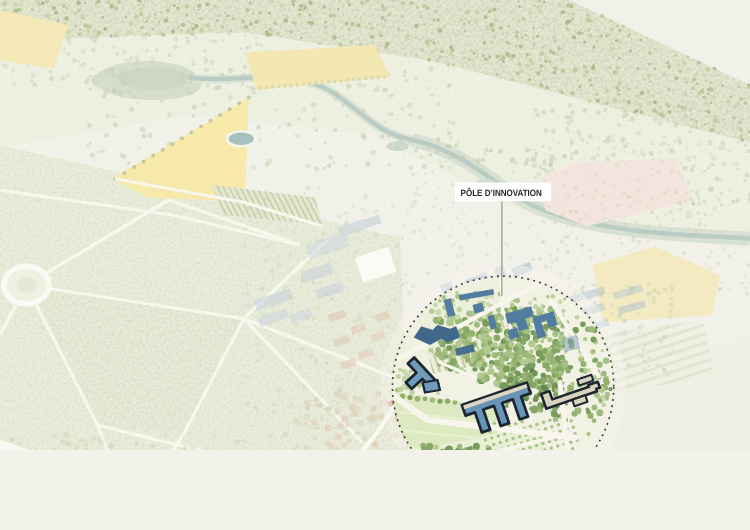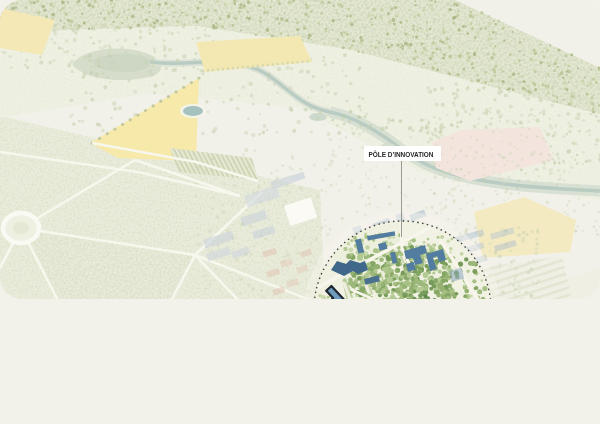--- a/index.html
+++ b/index.html
@@ -1,16 +1,16 @@
 <!DOCTYPE html>
 <html><head>
 <meta charset="utf-8">
 <style>
   html,body{margin:0;padding:0;background:#f2f1ea;}
-  .wrap{position:relative;width:600px;height:299px;overflow:hidden;font-family:"Liberation Sans",sans-serif;border-radius:22px;}
+  .wrap{position:relative;width:600px;height:360px;overflow:hidden;font-family:"Liberation Sans",sans-serif;}
 </style>
 </head>
 <body>
 <div class="wrap">
 <svg width="600" height="424" viewBox="0 0 600 424" xmlns="http://www.w3.org/2000/svg">
 <defs>
   <filter id="fPark" x="-2%" y="-2%" width="104%" height="104%">
     <feTurbulence type="fractalNoise" baseFrequency="0.5" numOctaves="2" seed="11"></feTurbulence>
     <feColorMatrix type="matrix" values="0 0 0 0 0.730  0 0 0 0 0.762  0 0 0 0 0.608  0 0 0 3.1 -1.32"></feColorMatrix>
     <feComposite operator="in" in2="SourceGraphic"></feComposite>

